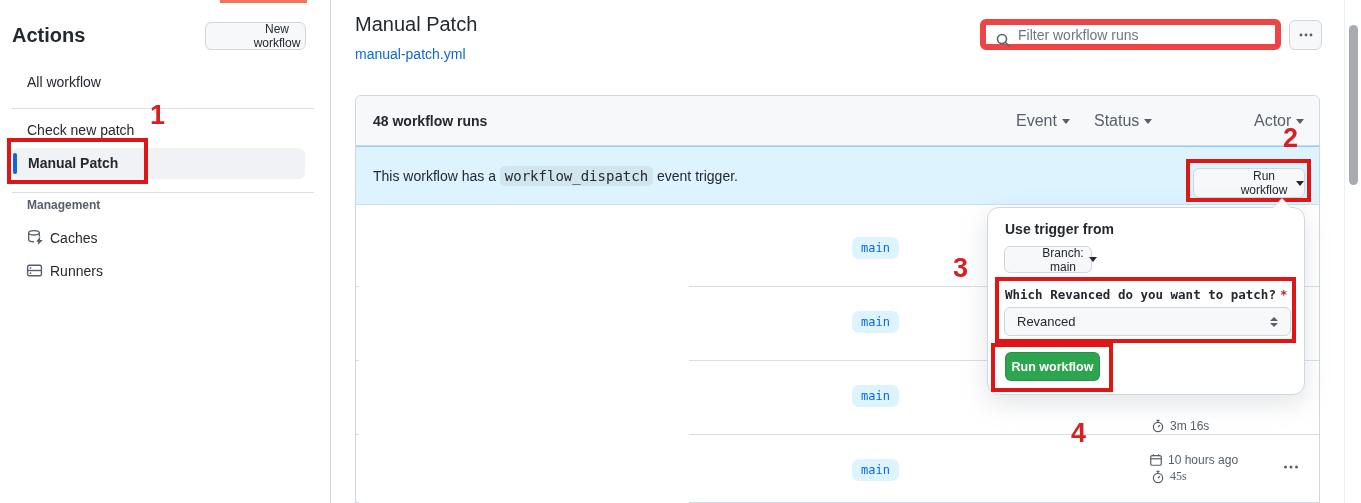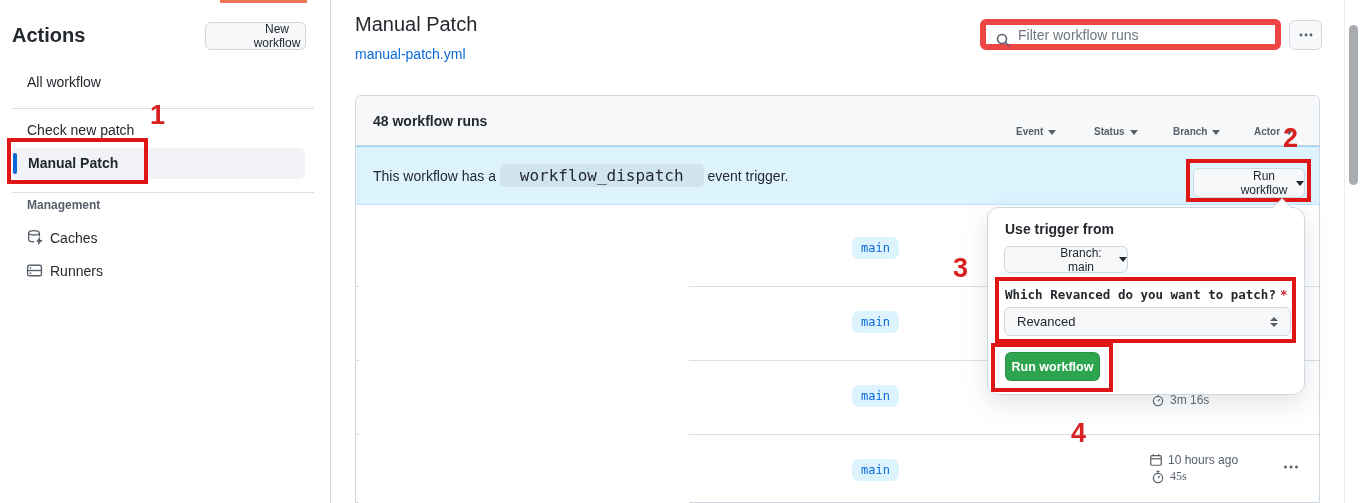--- a/index.html
+++ b/index.html
@@ -32,46 +32,46 @@
   .kebab-btn { display:flex; align-items:center; justify-content:center; border:1px solid #d0d7de;
     border-radius:6px; background:#f6f8fa; cursor:pointer; }
   #top-kebab { left:1289px; top:20px; width:33px; height:30px; }
 
   
   #card { position:absolute; left:355px; top:95px; width:965px; height:408px;
     border:1px solid #d0d7de; border-radius:6px 6px 0 0; background:#fff; }
   #card-header { position:absolute; left:0; top:0; right:0; height:50px; background:#f6f8fa;
     border-bottom:1px solid #d0d7de; border-radius:6px 6px 0 0; }
   #run-count { left:17px; top:0; line-height:50px; font-size:14px; font-weight:600; }
-  .filter { top:11px; line-height:50px; font-size:10px; color:#57606a; cursor:pointer; white-space:nowrap;font-weight:bold; }
+  .filter { top:0; line-height:50px; font-size:16px; color:#57606a; cursor:pointer; white-space:nowrap; }
   .caret { display:inline-block; width:0; height:0; border-left:4px solid transparent;
     border-right:4px solid transparent; border-top:5px solid currentColor; margin-left:5px; vertical-align:middle; }
   #banner { position:absolute; left:0; top:50px; right:0; height:59px; background:#ddf4ff;
     border-top:1px solid rgba(84,174,255,0.55); border-bottom:1px solid rgba(84,174,255,0.25); }
   #banner-text { position:absolute; left:17px; top:0; line-height:58px; font-size:14px; }
-  .code-chip { font-family:"DejaVu Sans Mono","Liberation Mono",monospace; font-size:16px;
-    background:rgba(175,184,193,0.25); padding:2px 20px; border-radius:5px; }
+  .code-chip { font-family:"DejaVu Sans Mono","Liberation Mono",monospace; font-size:14px;
+    background:rgba(175,184,193,0.25); padding:2px 5px; border-radius:5px; }
   #run-workflow-toggle { position:absolute; right:14px; top:21px; width:112px; height:30px; font-weight:500; }
   .row-sep { left:0; right:0; height:1px; background:#d8dee4; }
   .badge-main { left:496px; width:47px; height:22px; background:#ddf4ff; color:#0969da;
     font-family:"DejaVu Sans Mono","Liberation Mono",monospace; font-size:12px; border-radius:7px;
     display:flex; align-items:center; justify-content:center; cursor:pointer; }
   .meta { color:#57606a; font-size:12px; display:flex; align-items:center; gap:5px; }
   .row-kebab { color:#57606a; cursor:pointer; }
 
   
   #censor { left:359px; top:205px; width:330px; height:298px; background:#fff; z-index:20; }
 
   
   #popup { position:absolute; left:987px; top:207px; width:318px; height:188px; background:#fff;
     border:1px solid #d0d7de; border-radius:12px; box-shadow:0 8px 24px rgba(140,149,159,0.25); z-index:30; }
   .notch-outer { position:absolute; left:284px; top:-20px; width:0; height:0; border:10px solid transparent; border-bottom-color:#d0d7de; }
   .notch-inner { position:absolute; left:285px; top:-18px; width:0; height:0; border:9px solid transparent; border-bottom-color:#fff; }
   #popup-title { left:17px; top:13px; font-size:14px; font-weight:600; }
-  #branch-btn { left:16px; top:38px; width:124px; height:27px; }
+  #branch-btn { left:16px; top:38px; width:88px; height:27px; }
   #input-label { left:17px; top:79px; font-size:12.5px; font-weight:700;
     font-family:"DejaVu Sans Mono","Liberation Mono",monospace; }
   #input-label .req { color:#cf222e; margin-left:4px; }
   #select { left:16px; top:99px; width:287px; height:29px; background:#f6f8fa; border:1px solid #d0d7de;
     border-radius:6px; font-size:13px; display:flex; align-items:center; padding:0 12px; cursor:pointer; }
   .updown { margin-left:auto; display:flex; flex-direction:column; gap:2px; }
   .tri-up { width:0; height:0; border-left:4px solid transparent; border-right:4px solid transparent; border-bottom:4px solid #57606a; }
   .tri-dn { width:0; height:0; border-left:4px solid transparent; border-right:4px solid transparent; border-top:4px solid #57606a; }
   #popup-run { left:17px; top:144px; width:95px; height:29px; background:#2da44e; color:#fff;
     border:1px solid rgba(27,31,36,0.15); border-radius:6px; font-size:12.5px; font-weight:600;
@@ -135,21 +135,20 @@
       <circle cx="8" cy="8" r="1.4"></circle>
       <circle cx="13" cy="8" r="1.4"></circle>
   </svg>
 </div>
 
 <div id="card">
   <div id="card-header">
     <div class="abs" id="run-count">48 workflow runs</div>
     <div class="abs filter" style="left:660px;"><span>Event</span><span class="caret"></span></div>
     <div class="abs filter" style="left:738px;"><span>Status</span><span class="caret"></span></div>
-    <div class="abs filter" style="left:817px;"><span>Branch</span><span class="caret"></span></div>
     <div class="abs filter" style="left:898px;"><span>Actor</span><span class="caret"></span></div>
   </div>
 
   <div id="banner">
     <div id="banner-text">
       <span>This workflow has a</span>
       <span class="code-chip">workflow_dispatch</span>
       <span>event trigger.</span>
     </div>
     <button class="btn-light" id="run-workflow-toggle">
@@ -160,21 +159,21 @@
 
   <div class="abs row-sep" style="top:190px;"></div>
   <div class="abs row-sep" style="top:264px;"></div>
   <div class="abs row-sep" style="top:338px;"></div>
 
   <div class="abs badge-main" style="top:141px;">main</div>
   <div class="abs badge-main" style="top:215px;">main</div>
   <div class="abs badge-main" style="top:289px;">main</div>
   <div class="abs badge-main" style="top:363px;">main</div>
 
-  <div class="abs meta" style="left:795px; top:297px;align-items:center;">
+  <div class="abs meta" style="left:795px; top:323px;align-items:center;">
     <svg width="14" height="14" viewBox="0 0 16 16" fill="none" stroke="#57606a" stroke-width="1.4">
       <circle cx="8" cy="9.2" r="5.3"></circle>
         <path d="M8 9.2 L10.3 7"></path>
         <path d="M6.3 1.6 h3.4 M8 1.6 v2.2"></path>
     </svg>
     <span>3m 16s</span>
   </div>
 
   <div class="abs meta" style="left:793px; top:357px;">
     <svg width="14" height="14" viewBox="0 0 16 16" fill="none" stroke="#57606a" stroke-width="1.4">

